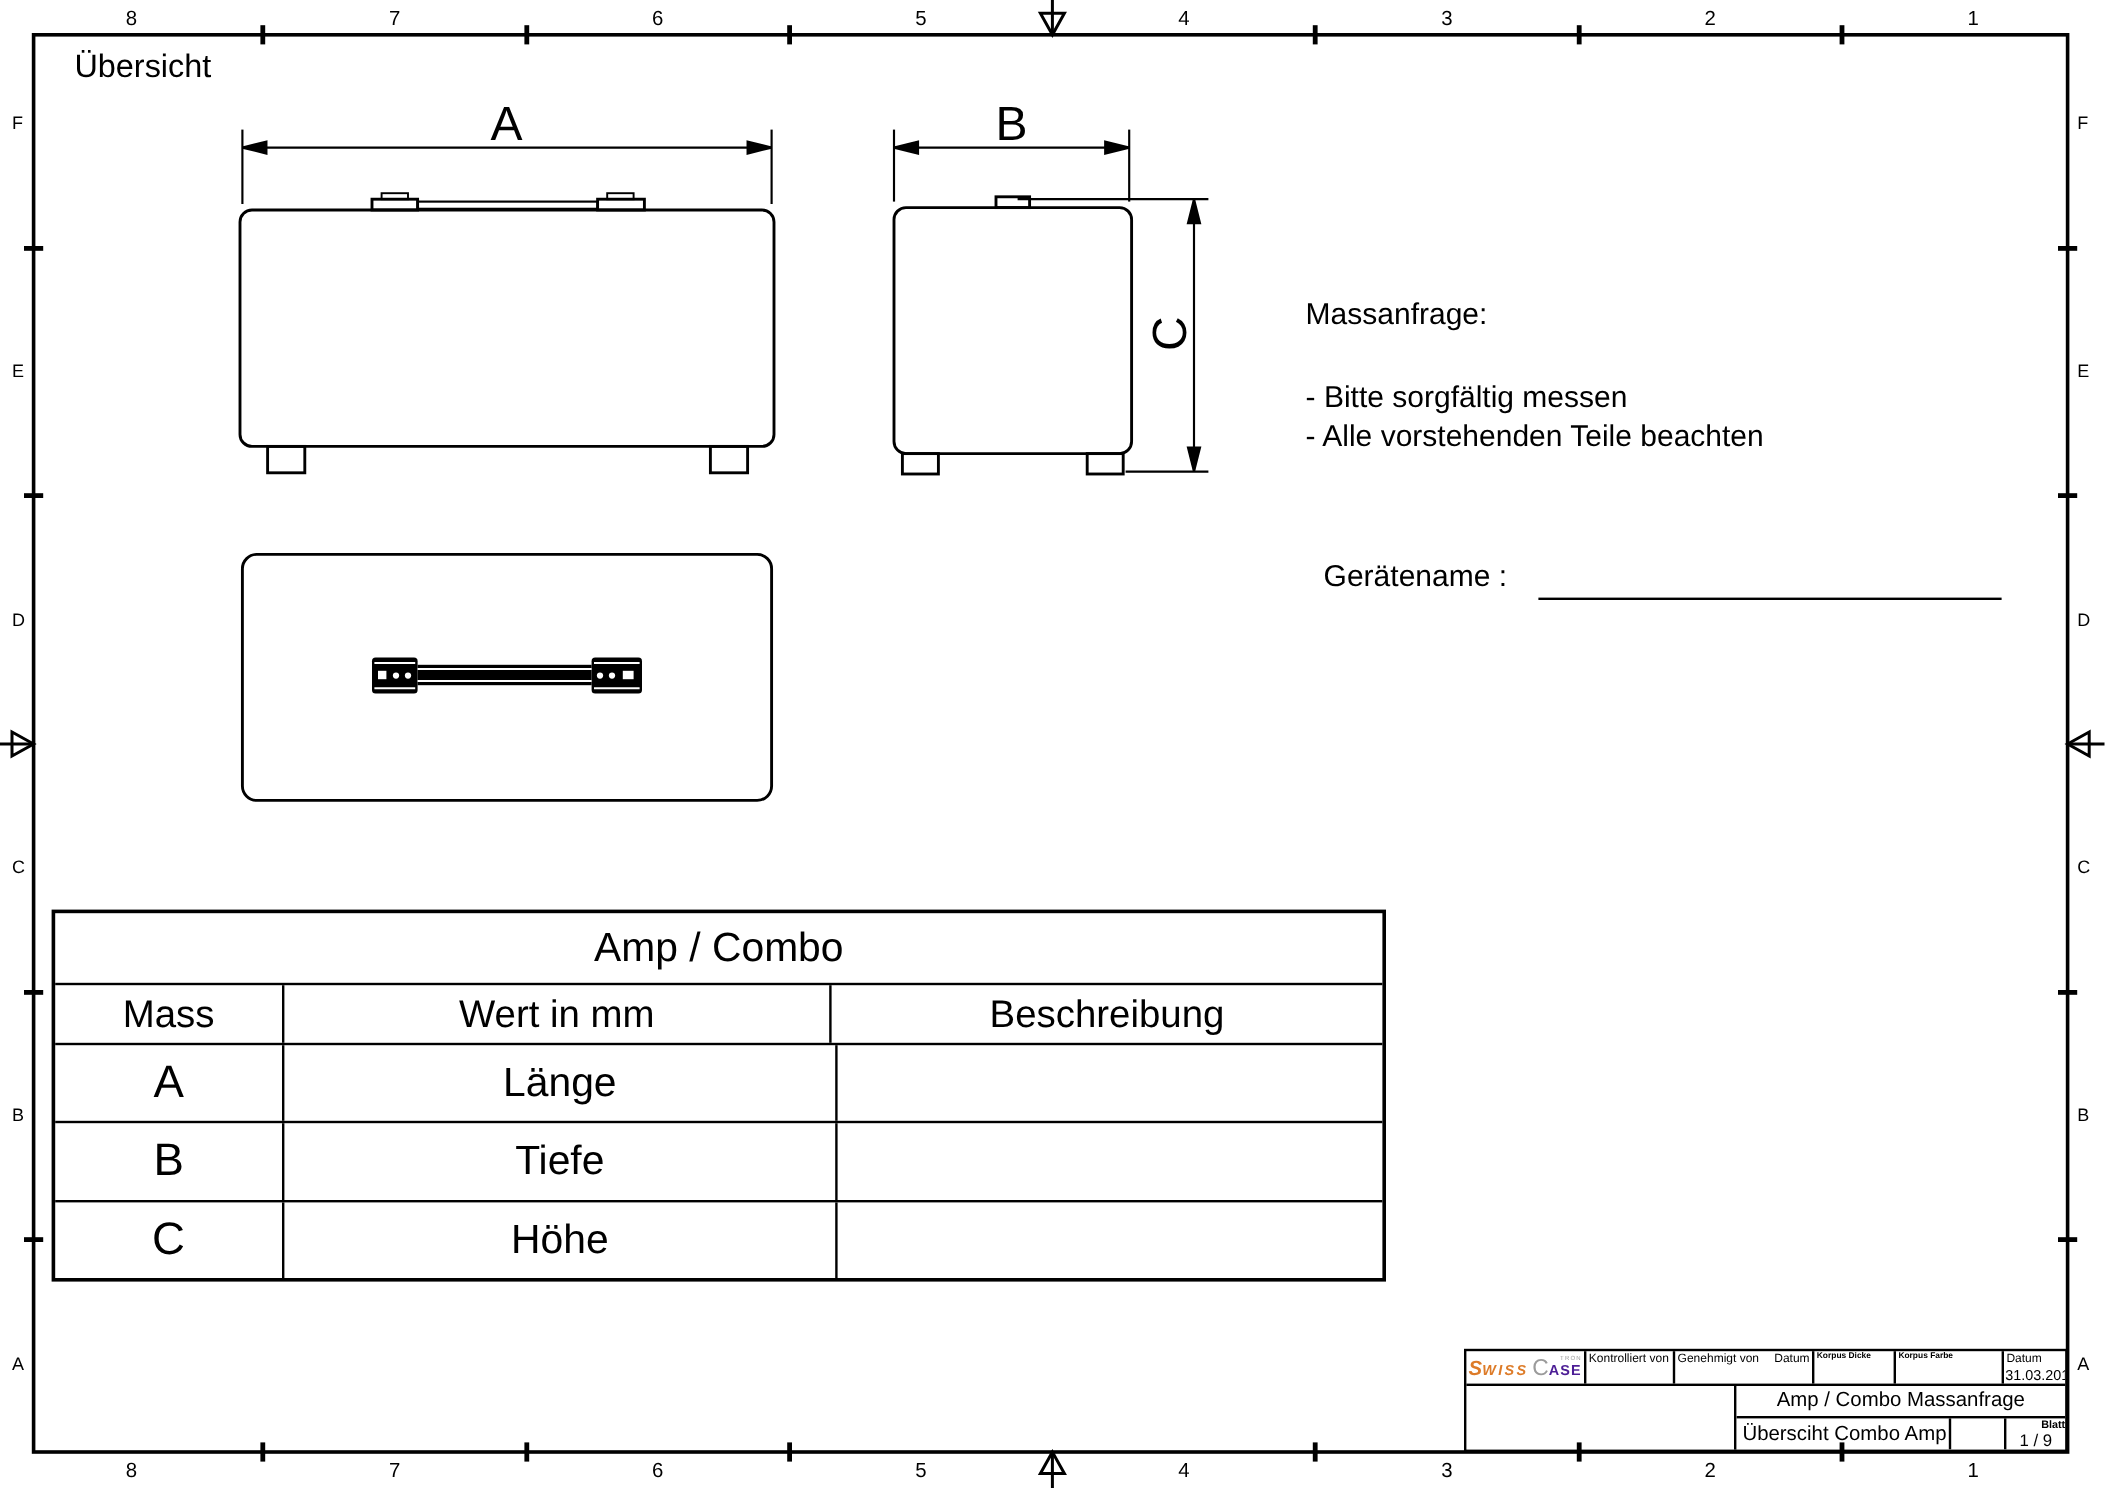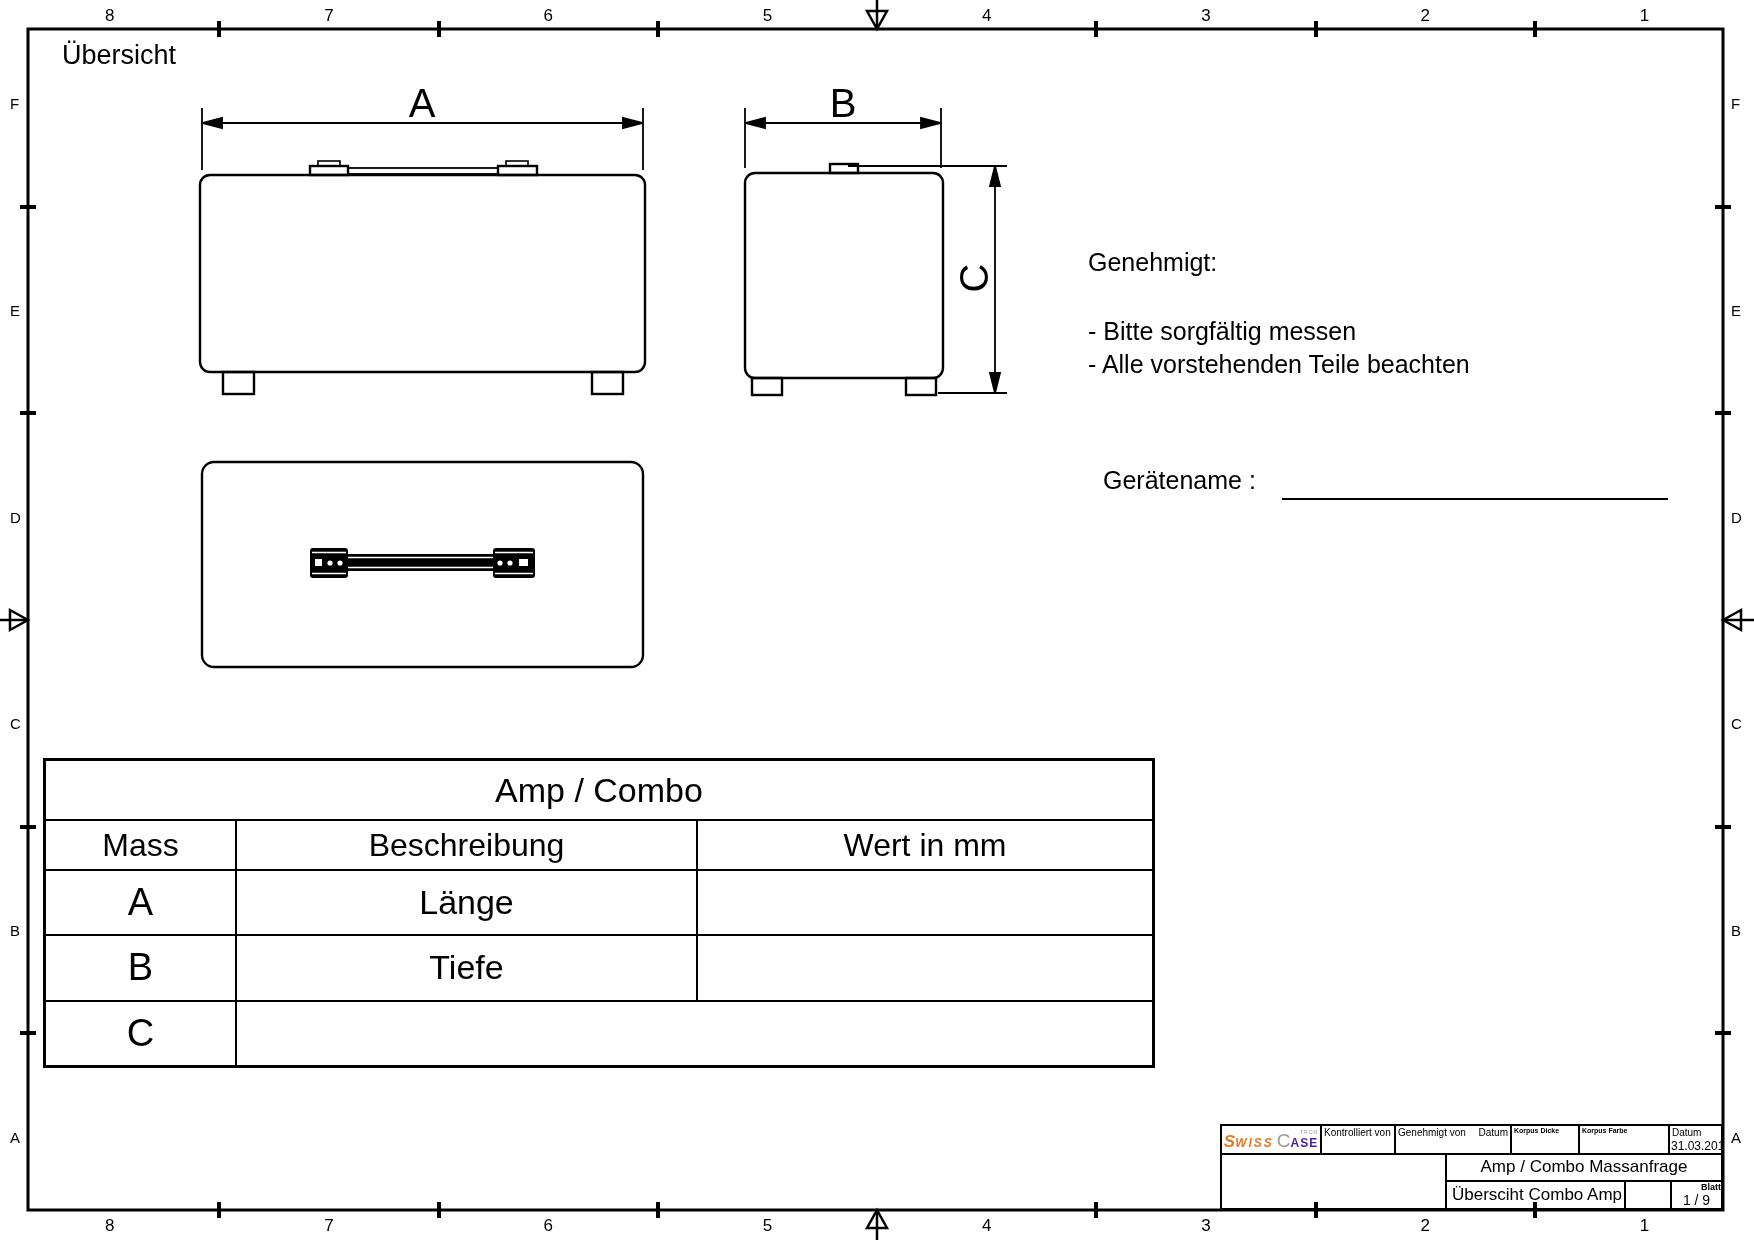--- a/index.html
+++ b/index.html
@@ -159,48 +159,49 @@
       <g fill="#000" stroke="none" font-family="Liberation Sans, sans-serif" font-size="40">
         <text x="422" y="117" text-anchor="middle">A</text>
         <text x="843" y="117" text-anchor="middle">B</text>
         <text x="988" y="278" text-anchor="middle" transform="rotate(-90 988 278)">C</text>
       </g>
     </g>
   </svg>
 
   <div class="t" id="sheet-title">Übersicht</div>
 
-  <div class="t" id="notes-heading">Genehmigt:</div>
+  <div class="t" id="notes-heading">Massanfrage:</div>
   <div class="t note-line" style="top:317px;">- Bitte sorgfältig messen</div>
   <div class="t note-line" style="top:350px;">- Alle vorstehenden Teile beachten</div>
 
   <div class="t" id="device-name-label">Gerätename :</div>
   <div id="device-name-line"></div>
 
   <div id="m-table">
     <div class="mt-row first" id="mt-title-row">
       <div id="mt-title" class="col-all" style="width:100%;">Amp / Combo</div>
     </div>
     <div class="mt-row">
       <div class="mt-cell mt-head col-mass first">Mass</div>
+      <div class="mt-cell mt-head col-wert">Wert in mm</div>
       <div class="mt-cell mt-head col-desc">Beschreibung</div>
-      <div class="mt-cell mt-head col-wert">Wert in mm</div>
     </div>
     <div class="mt-row mt-data">
       <div class="mt-cell col-mass first mass-letter">A</div>
       <div class="mt-cell col-desc desc-text">Länge</div>
       <div class="mt-cell col-wert desc-text"></div>
     </div>
     <div class="mt-row mt-data">
       <div class="mt-cell col-mass first mass-letter">B</div>
       <div class="mt-cell col-desc desc-text">Tiefe</div>
       <div class="mt-cell col-wert desc-text"></div>
     </div>
     <div class="mt-row mt-data">
       <div class="mt-cell col-mass first mass-letter">C</div>
+      <div class="mt-cell col-desc desc-text">Höhe</div>
       <div class="mt-cell col-wert desc-text"></div>
     </div>
   </div>
 
   <div id="title-block">
     <div class="tb-row" id="tb-row1">
       <div class="tb-cell first" style="width:98px;">
         <div id="logo">
           <span class="lg-o1">S</span>
             <span class="lg-o2">WISS</span>

